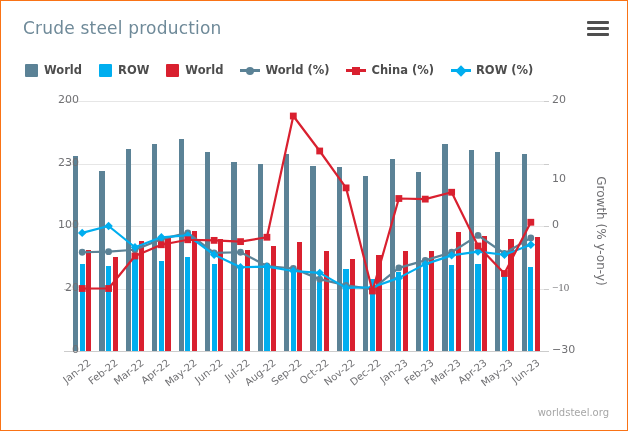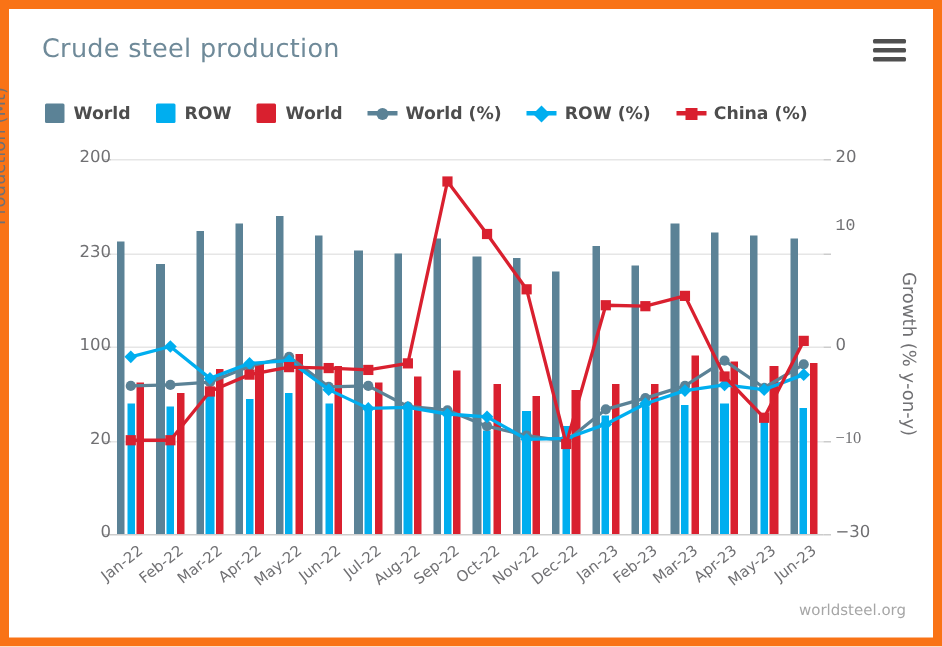--- a/index.html
+++ b/index.html
@@ -5,21 +5,21 @@
   html,body{margin:0;padding:0;}
   body{
     width:628px;height:431px;
     background:#ffffff;
     font-family:"DejaVu Sans", sans-serif;
     overflow:hidden;
     position:relative;
   }
   #card{
     position:absolute;left:0;top:0;width:628px;height:431px;
-    background:#fff;border:6px solid #f97316;box-sizing:border-box;
+    background:#fff;border:1px solid #f97316;box-sizing:border-box;
   }
   #title{
     position:absolute;left:22px;top:17px;
     font-size:17px;color:#6f8a99;letter-spacing:.2px;
     font-family:"DejaVu Sans", sans-serif;
   }
   #menu-btn{
     position:absolute;right:18px;top:20px;width:22px;height:18px;
     cursor:pointer;
   }
@@ -97,31 +97,31 @@
       </div>
       <div class="lg-item">
         <div class="lg-line">
           <div class="bar" style="background: rgb(91, 130, 150);"></div>
           <div class="mk" style="background: rgb(91, 130, 150);"></div>
         </div>
         <span class="lg-label">World (%)</span>
       </div>
       <div class="lg-item">
         <div class="lg-line">
+          <div class="bar" style="background: rgb(217, 32, 47);"></div>
+          <div class="mks" style="background: rgb(217, 32, 47);"></div>
+        </div>
+        <span class="lg-label">China (%)</span>
+      </div>
+      <div class="lg-item">
+        <div class="lg-line">
           <div class="bar" style="background: rgb(0, 174, 239);"></div>
           <div class="mks" style="background: rgb(0, 174, 239); transform: rotate(45deg);"></div>
         </div>
         <span class="lg-label">ROW (%)</span>
-      </div>
-      <div class="lg-item">
-        <div class="lg-line">
-          <div class="bar" style="background: rgb(217, 32, 47);"></div>
-          <div class="mks" style="background: rgb(217, 32, 47);"></div>
-        </div>
-        <span class="lg-label">China (%)</span>
       </div>
     </div>
 
   <div id="plot">
       <div class="axis-base" style="top: 250px;"></div>
       <div class="tickmark" style="left: -5px; top: 250px;"></div>
       <div class="grid-line" style="top: 187.5px;"></div>
       <div class="tickmark" style="left: -5px; top: 187.5px;"></div>
       <div class="grid-line" style="top: 125px;"></div>
       <div class="tickmark" style="left: -5px; top: 125px;"></div>
@@ -254,21 +254,21 @@
 
   <div id="watermark">worldsteel.org</div>
 <div class="ytick-l" style="top: 342px;">0</div>
     <div class="ytick-l" style="top: 279.5px;">20</div>
     <div class="ytick-l" style="top: 217px;">100</div>
     <div class="ytick-l" style="top: 154.5px;">230</div>
     <div class="ytick-l" style="top: 92px;">200</div>
     <div class="ytick-r" style="top: 342px;">−30</div>
     <div class="ytick-r" style="top: 279.5px; font-family: Liberation Serif, serif;">−10</div>
     <div class="ytick-r" style="top: 217px;">0</div>
-    <div class="ytick-r" style="top: 139px; font-family: Liberation Mono, monospace;">10</div>
+    <div class="ytick-r" style="top: 171px;">10</div>
     <div class="ytick-r" style="top: 92px;">20</div>
     <div class="xlab" style="left: 23.1944px; top: 356px; width: 62px;">Jan-22</div>
     <div class="xlab" style="left: 49.5833px; top: 356px; width: 62px;">Feb-22</div>
     <div class="xlab" style="left: 75.9722px; top: 356px; width: 62px;">Mar-22</div>
     <div class="xlab" style="left: 102.361px; top: 356px; width: 62px;">Apr-22</div>
     <div class="xlab" style="left: 128.75px; top: 356px; width: 62px;">May-22</div>
     <div class="xlab" style="left: 155.139px; top: 356px; width: 62px;">Jun-22</div>
     <div class="xlab" style="left: 181.528px; top: 356px; width: 62px;">Jul-22</div>
     <div class="xlab" style="left: 207.917px; top: 356px; width: 62px;">Aug-22</div>
     <div class="xlab" style="left: 234.306px; top: 356px; width: 62px;">Sep-22</div>

